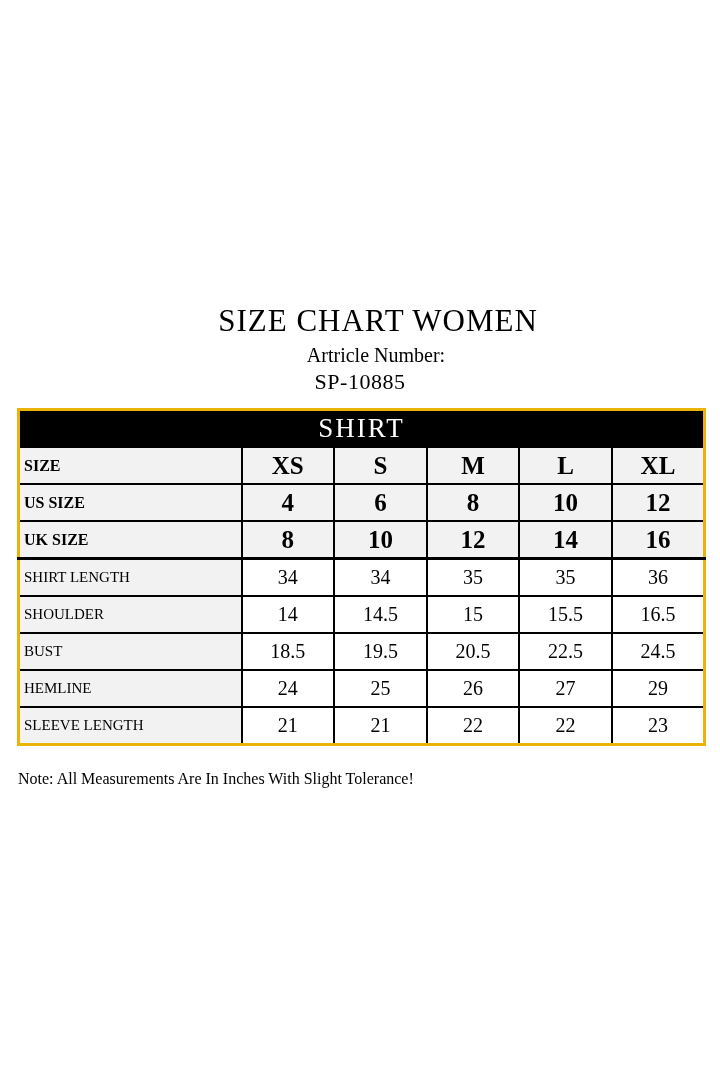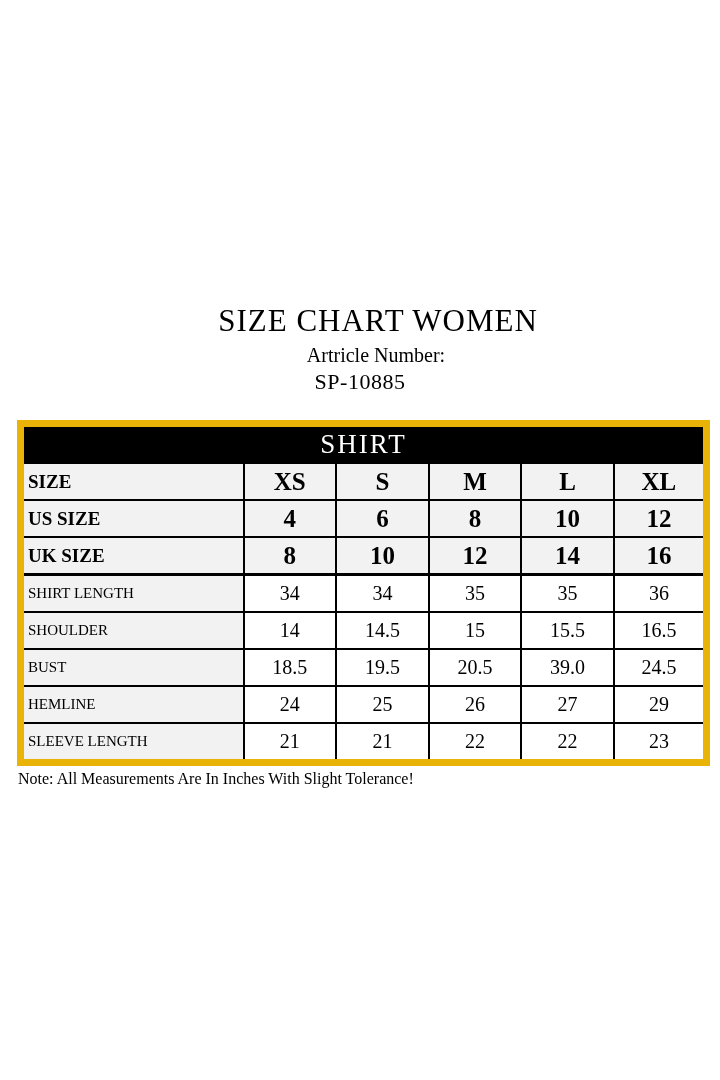--- a/index.html
+++ b/index.html
@@ -37,26 +37,26 @@
     top: 369px;
     left: 0;
     width: 100%;
     text-align: center;
     font-size: 22px;
     font-weight: normal;
     letter-spacing: 0.5px;
   }
   table.size-chart {
     position: absolute;
-    top: 420px;
+    top: 408px;
     left: 17px;
     width: 686px;
     border-collapse: collapse;
     table-layout: fixed;
-    border: 7px solid #eab308;
+    border: 3px solid #eab308;
   }
   table.size-chart col.label-col { width: 223px; }
   table.size-chart col.val-col { width: 92.6px; }
   table.size-chart th, table.size-chart td {
     border: 2px solid #000000;
     height: 35px;
     padding: 0;
     overflow: hidden;
     white-space: nowrap;
   }
@@ -65,21 +65,21 @@
     color: #ffffff;
     font-weight: normal;
     font-size: 27px;
     letter-spacing: 2px;
     text-align: center;
     height: 34px;
   }
   tr.size-row th, tr.size-row td { background: #f2f2f2; }
   tr.size-row th {
     text-align: left;
-    font-size: 19px;
+    font-size: 16px;
     font-weight: bold;
     padding-left: 4px;
   }
   tr.size-row td {
     text-align: center;
     font-size: 25px;
     font-weight: bold;
   }
   tr.measure-row th {
     background: #f2f2f2;
@@ -167,21 +167,21 @@
         <td>14.5</td>
         <td>15</td>
         <td>15.5</td>
         <td>16.5</td>
       </tr>
       <tr class="measure-row">
         <th>BUST</th>
         <td>18.5</td>
         <td>19.5</td>
         <td>20.5</td>
-        <td>39.0</td>
+        <td>22.5</td>
         <td>24.5</td>
       </tr>
       <tr class="measure-row">
         <th>HEMLINE</th>
         <td>24</td>
         <td>25</td>
         <td>26</td>
         <td>27</td>
         <td>29</td>
       </tr>

